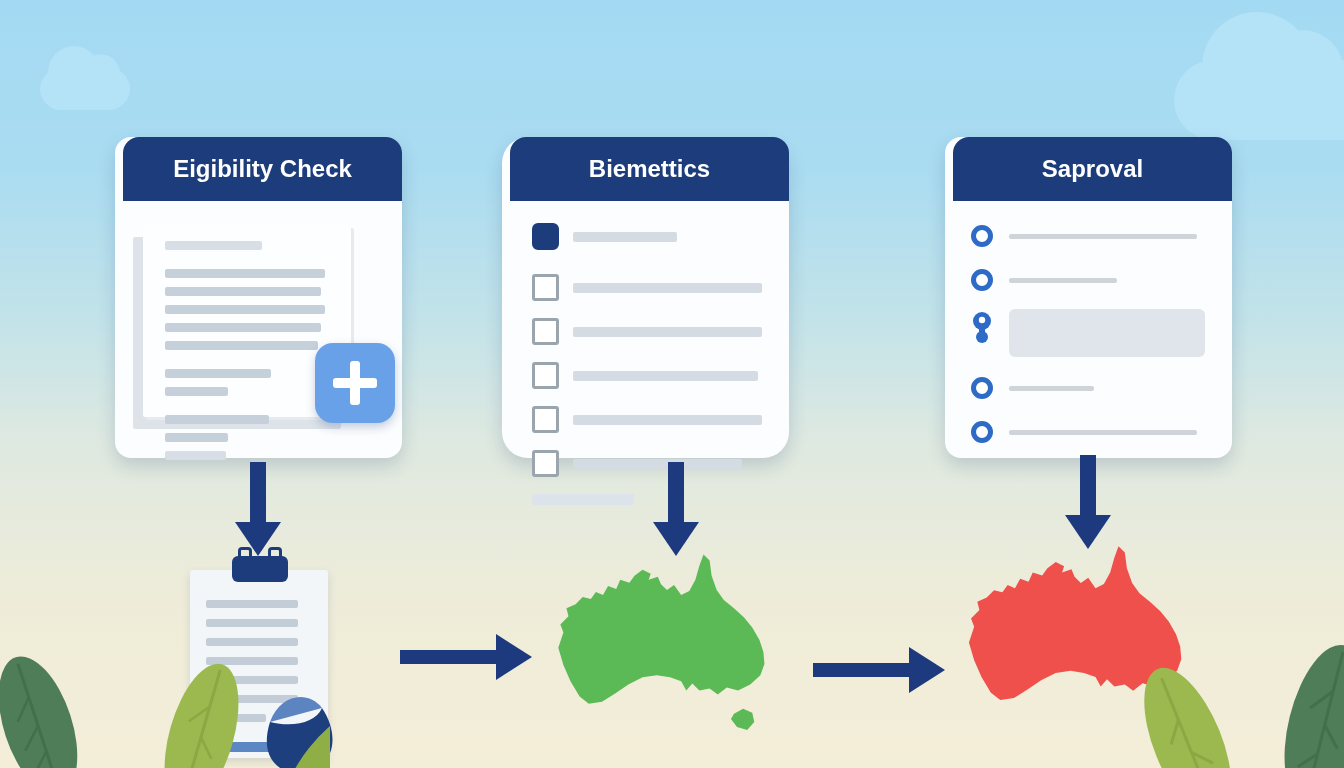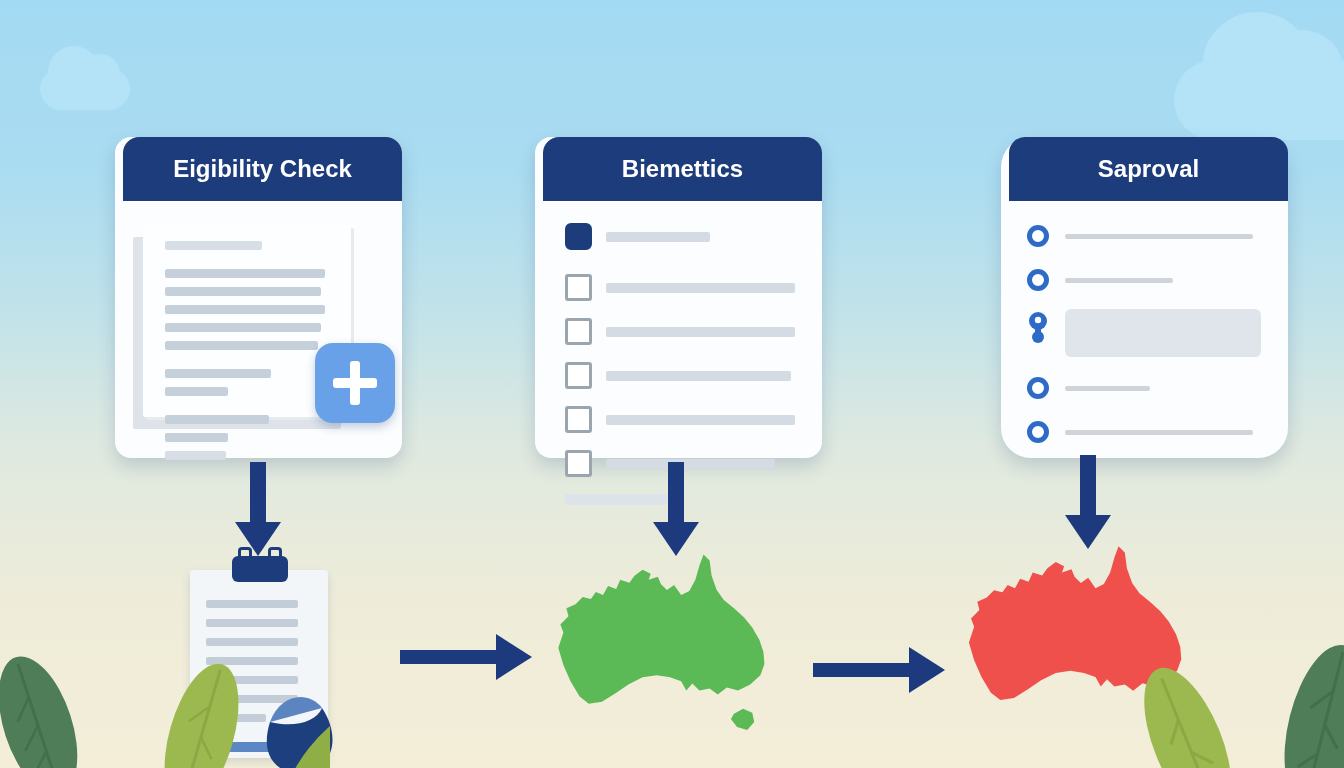--- a/index.html
+++ b/index.html
@@ -22,21 +22,21 @@
   .page-title{
     position:absolute;top:36px;left:0;width:100%;text-align:center;
     font-size:46px;font-weight:800;color:#1c3e7e;letter-spacing:.5px;margin:0;
   }
 
   
   .card{
     position:absolute;top:137px;width:287px;height:321px;background:#fbfdfe;
     border-radius:16px;box-shadow:0 8px 18px rgba(25,55,110,.18);
   }
-  .card-1{left:115px;} .card-2{left:535px;} .card-3{left:1001px;border-radius:30px;}
+  .card-1{left:115px;} .card-2{left:502px;border-radius:26px;} .card-3{left:945px;}
   .card-header{
     height:64px;background:#1d3c7c;border-radius:16px 16px 0 0;
     display:flex;align-items:center;justify-content:center;
     color:#fff;font-size:24px;font-weight:700;margin-left:8px;
   }
   .card-body{position:relative;height:257px;}
 
   
   .doc-stack{position:absolute;left:28px;top:24px;width:208px;height:196px;}
   .doc-back{position:absolute;left:-10px;top:12px;width:208px;height:192px;background:#dde3e9;border-radius:2px;}

